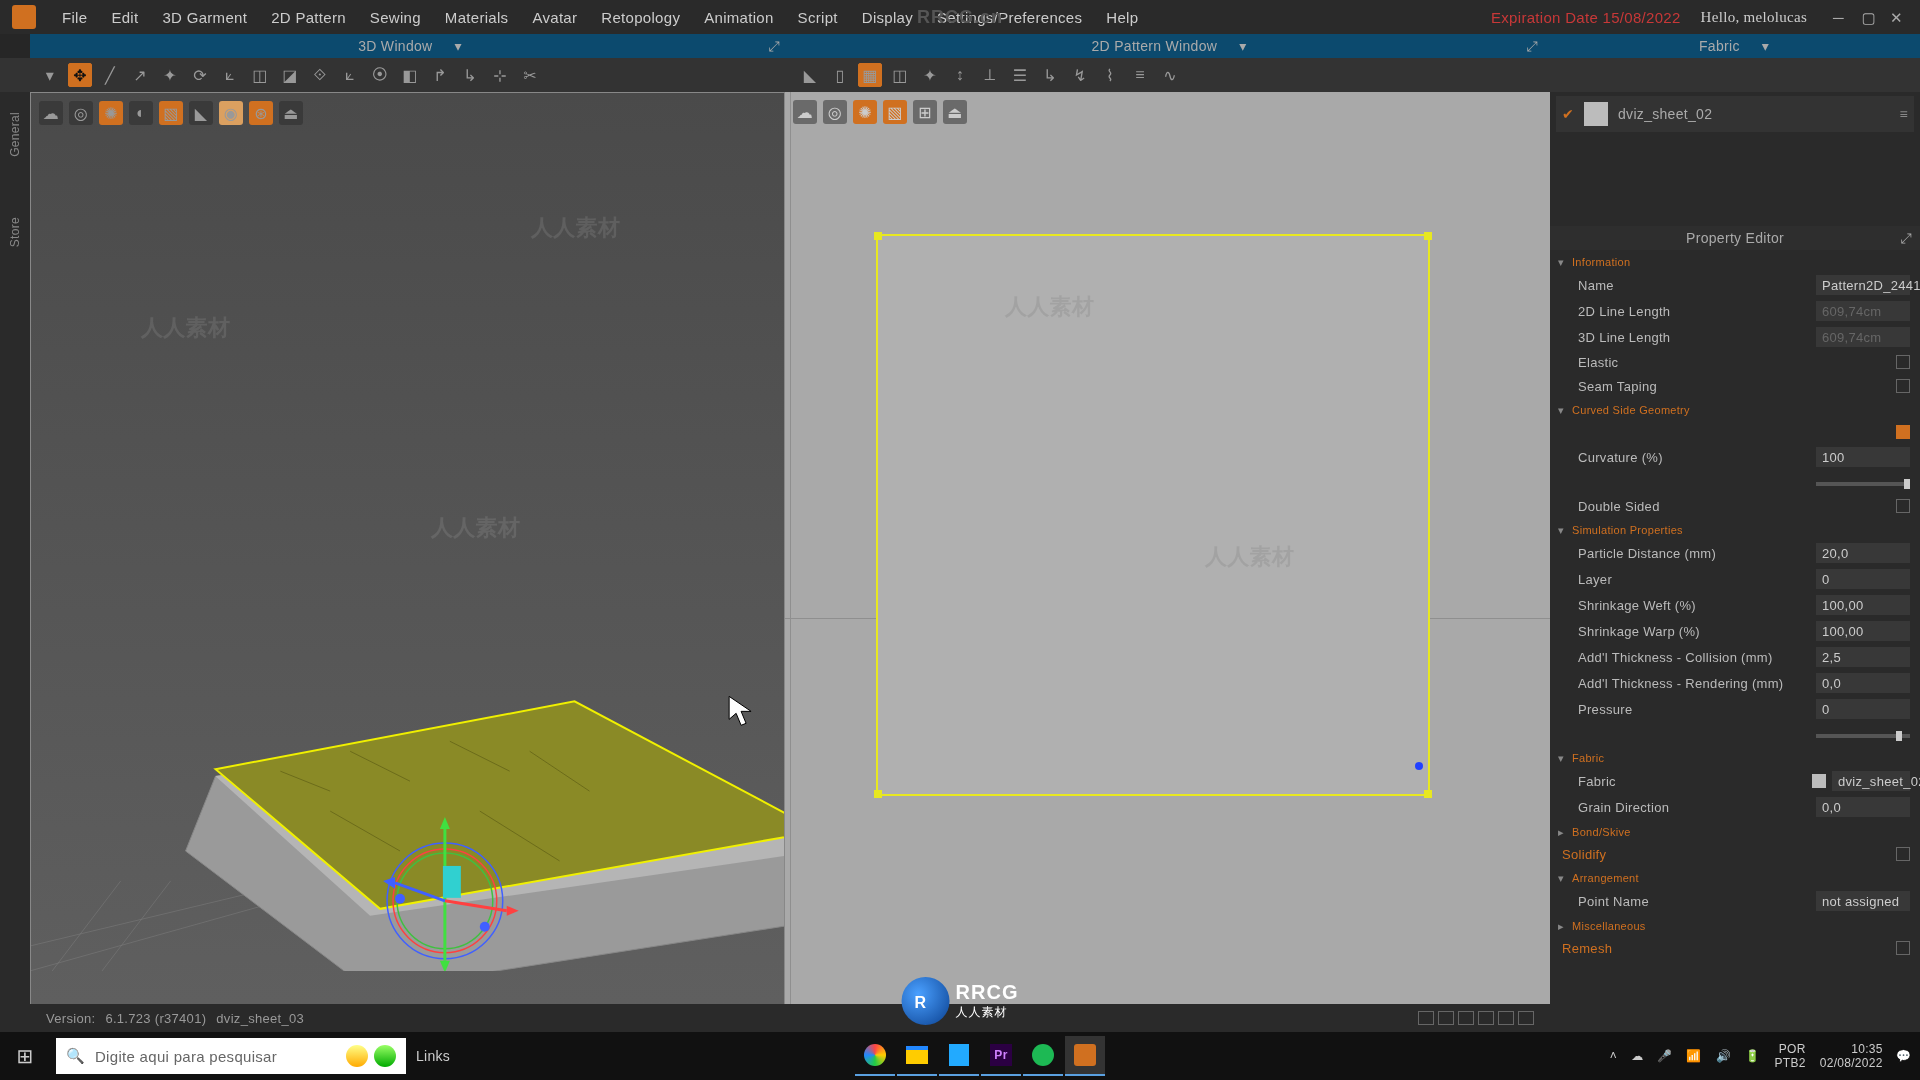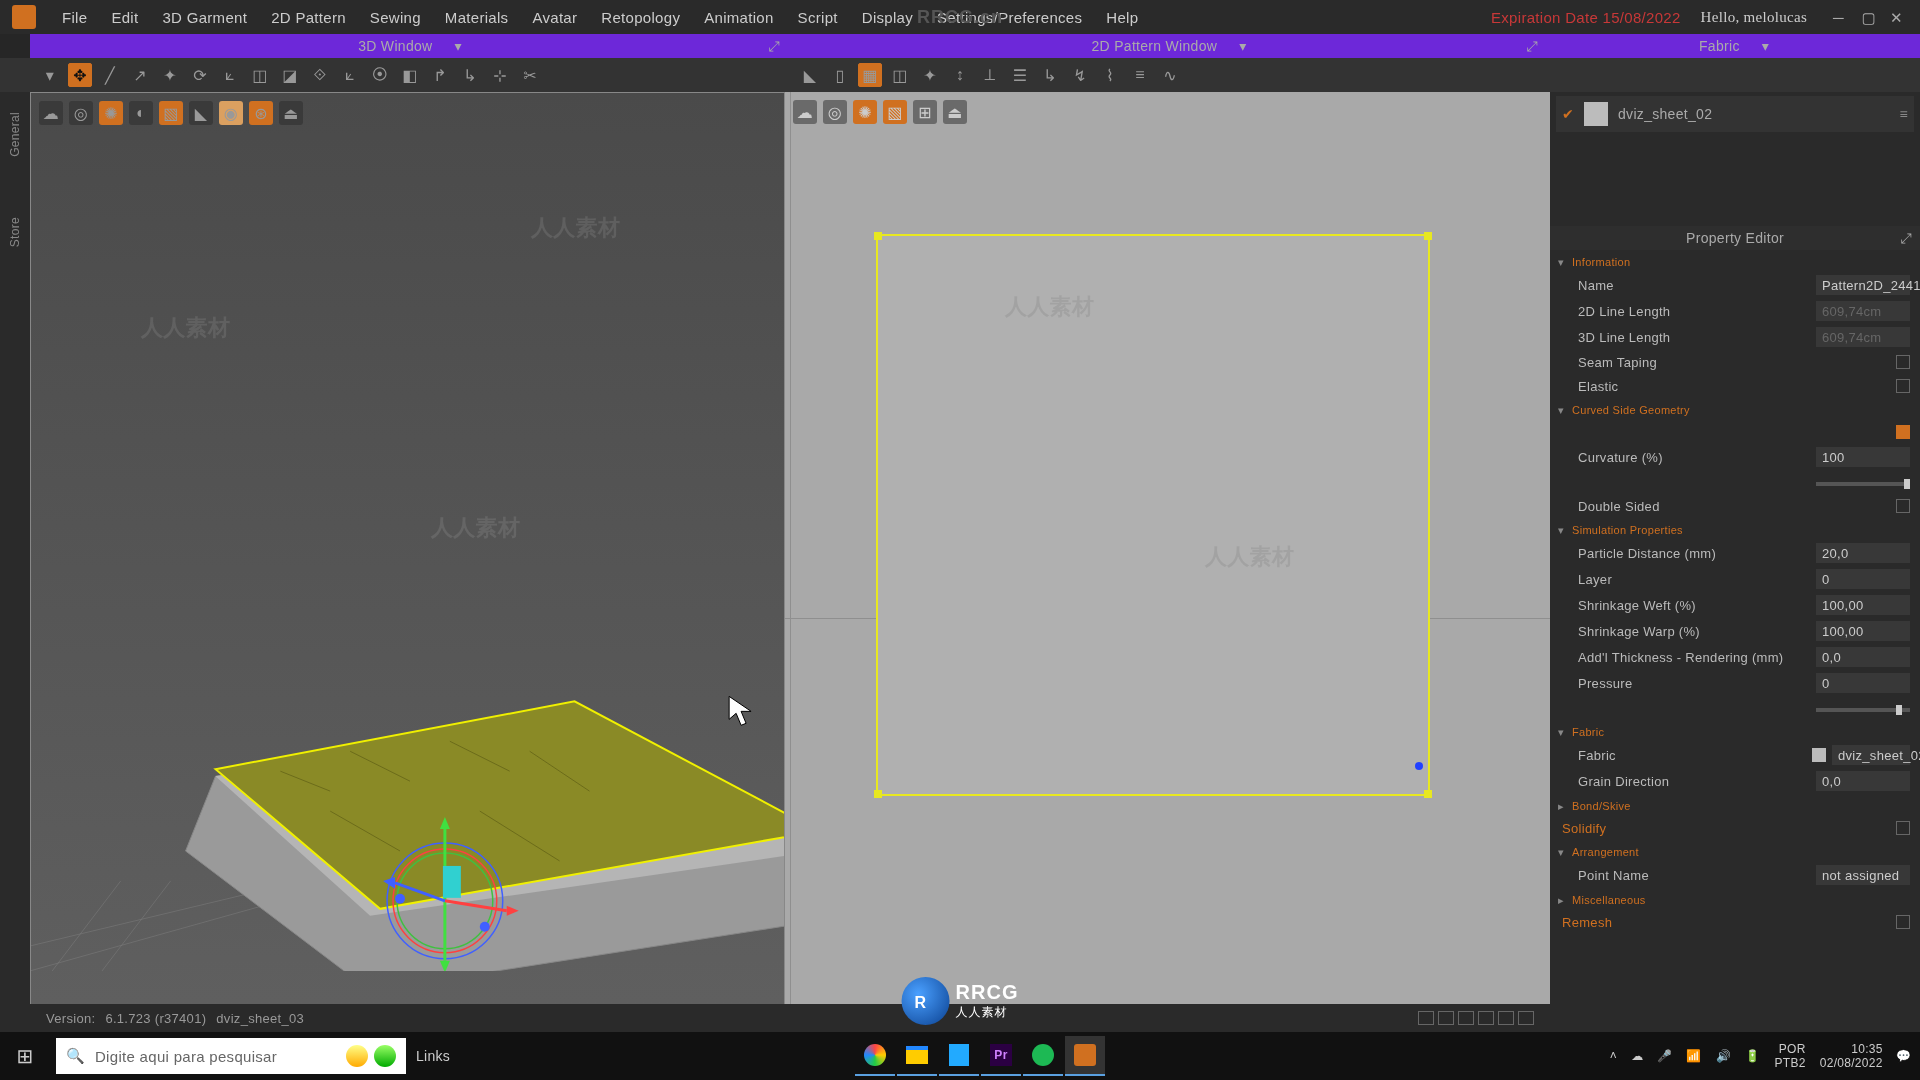--- a/index.html
+++ b/index.html
@@ -6,21 +6,21 @@
 body { width:1920px; height:1080px; background:#2a2a2a; color:#aaa; font-size:14px; overflow:hidden; position:relative; letter-spacing:0.3px; transform-origin:top left; }
 .menubar { height:34px; background:#2a2a2a; display:flex; align-items:center; padding:0 12px; gap:4px; position:relative; }
 .logo { width:24px; height:24px; background:#d07020; border-radius:3px; margin-right:12px; }
 .menu-item { padding:4px 10px; color:#ccc; font-size:15px; cursor:pointer; }
 .menubar-right { margin-left:auto; display:flex; align-items:center; gap:20px; font-size:15px; }
 .expire { color:#c83838; }
 .hello { color:#ccc;font-family:Liberation Serif, serif; }
 .winbtns span { display:inline-block; width:18px; height:14px; margin-left:6px; }
 .brand { position:absolute; left:50%; transform:translateX(-50%); color:#555; font-size:18px; font-weight:600; letter-spacing:1px; }
 .tabrow { height:24px; background:#262626; display:flex; align-items:stretch; font-size:14px; }
-.tab { flex:1; display:flex; align-items:center; justify-content:center; position:relative; background:#6d28d9; color:#aaa; }
+.tab { flex:1; display:flex; align-items:center; justify-content:center; position:relative; background:#0c4a6e; color:#aaa; }
 .tab .close { position:absolute; right:10px; }
 .fabric-tab { flex:0 0 372px; }
 .toolrow { height:34px; background:#333; display:flex; align-items:center; padding:0 8px; gap:6px; }
 .tool { width:24px; height:24px; display:flex; align-items:center; justify-content:center; color:#999; font-size:16px; cursor:pointer; }
 .tool.active { background:#d07020; color:#111; border-radius:2px; }
 .tool.box { border:1.5px solid #d07020; border-radius:2px; }
 .main { display:flex; height:calc(100% - 126px); }
 .sidetab { width:30px; background:#2a2a2a; display:flex; flex-direction:column; align-items:center; padding-top:20px; color:#888; font-size:12px; gap:60px; }
 .sidetab span { writing-mode:vertical-lr; transform:rotate(180deg); }
 .viewport { width:755px; position:relative; border:1px solid #888; background:linear-gradient(#4a4a4a,#606060); overflow:hidden; }
@@ -270,25 +270,25 @@
 
       <div class="row">
           <span class="label">2D Line Length</span>
           <span class="val dim">609,74cm</span>
         </div>
       <div class="row">
           <span class="label">3D Line Length</span>
           <span class="val dim">609,74cm</span>
         </div>
       <div class="row">
+          <span class="label">Elastic</span>
+          <span class="chk"></span>
+        </div>
+      <div class="row">
           <span class="label">Seam Taping</span>
-          <span class="chk"></span>
-        </div>
-      <div class="row">
-          <span class="label">Elastic</span>
           <span class="chk"></span>
         </div>
 
       <div class="section">Curved Side Geometry</div>
       <div class="row" style="justify-content:flex-end">
           <span class="chk on"></span>
         </div>
       <div class="row">
           <span class="label">Curvature (%)</span>
           <span class="val">100</span>
@@ -313,20 +313,24 @@
           <span class="label">Layer</span>
           <span class="val">0</span>
         </div>
       <div class="row">
           <span class="label">Shrinkage Weft (%)</span>
           <span class="val">100,00</span>
         </div>
       <div class="row">
           <span class="label">Shrinkage Warp (%)</span>
           <span class="val">100,00</span>
+        </div>
+      <div class="row">
+          <span class="label">Add'l Thickness - Collision (mm)</span>
+          <span class="val">2,5</span>
         </div>
       <div class="row">
           <span class="label">Add'l Thickness - Rendering (mm)</span>
           <span class="val">0,0</span>
         </div>
       <div class="row">
           <span class="label">Pressure</span>
           <span class="val">0</span>
         </div>
       <div class="row">

